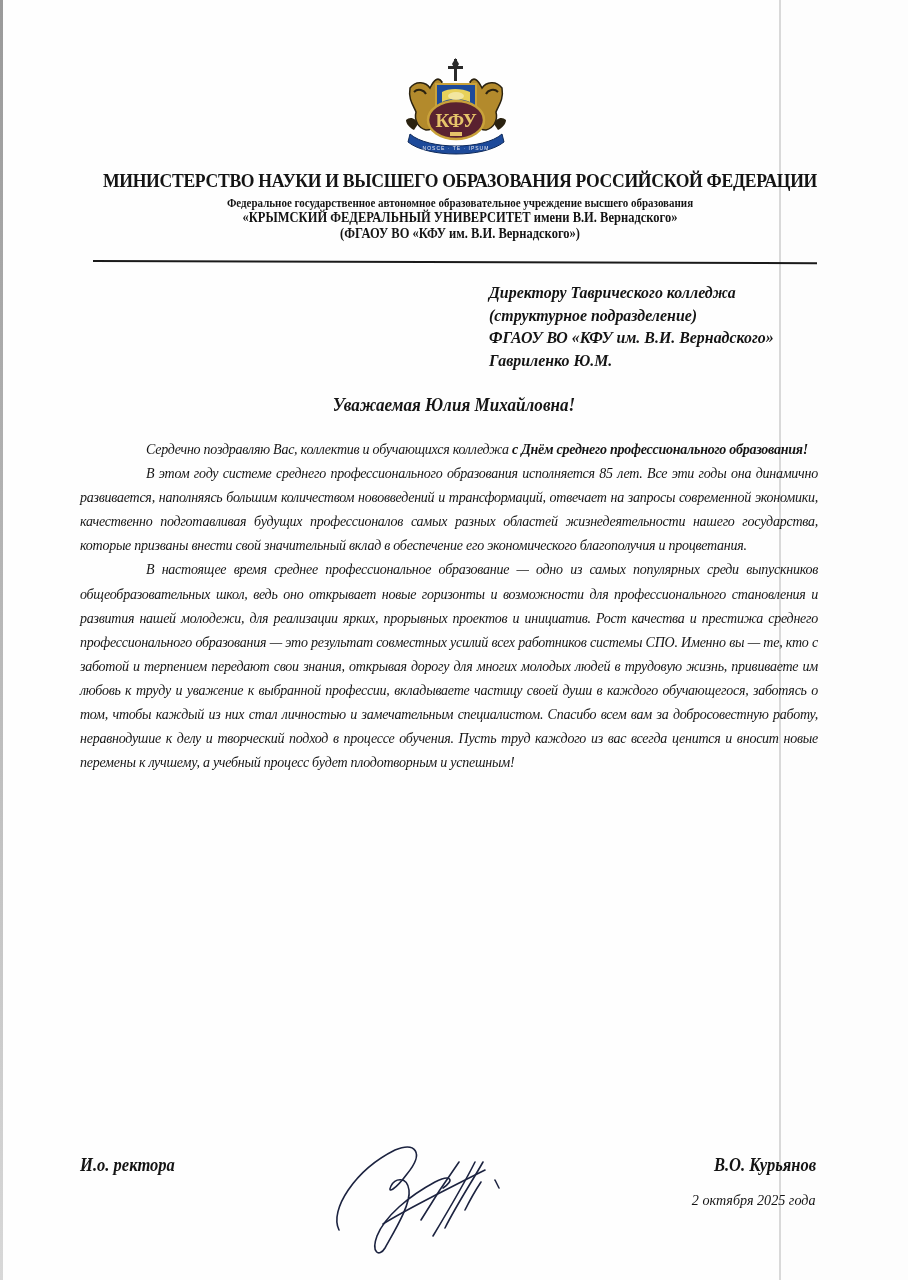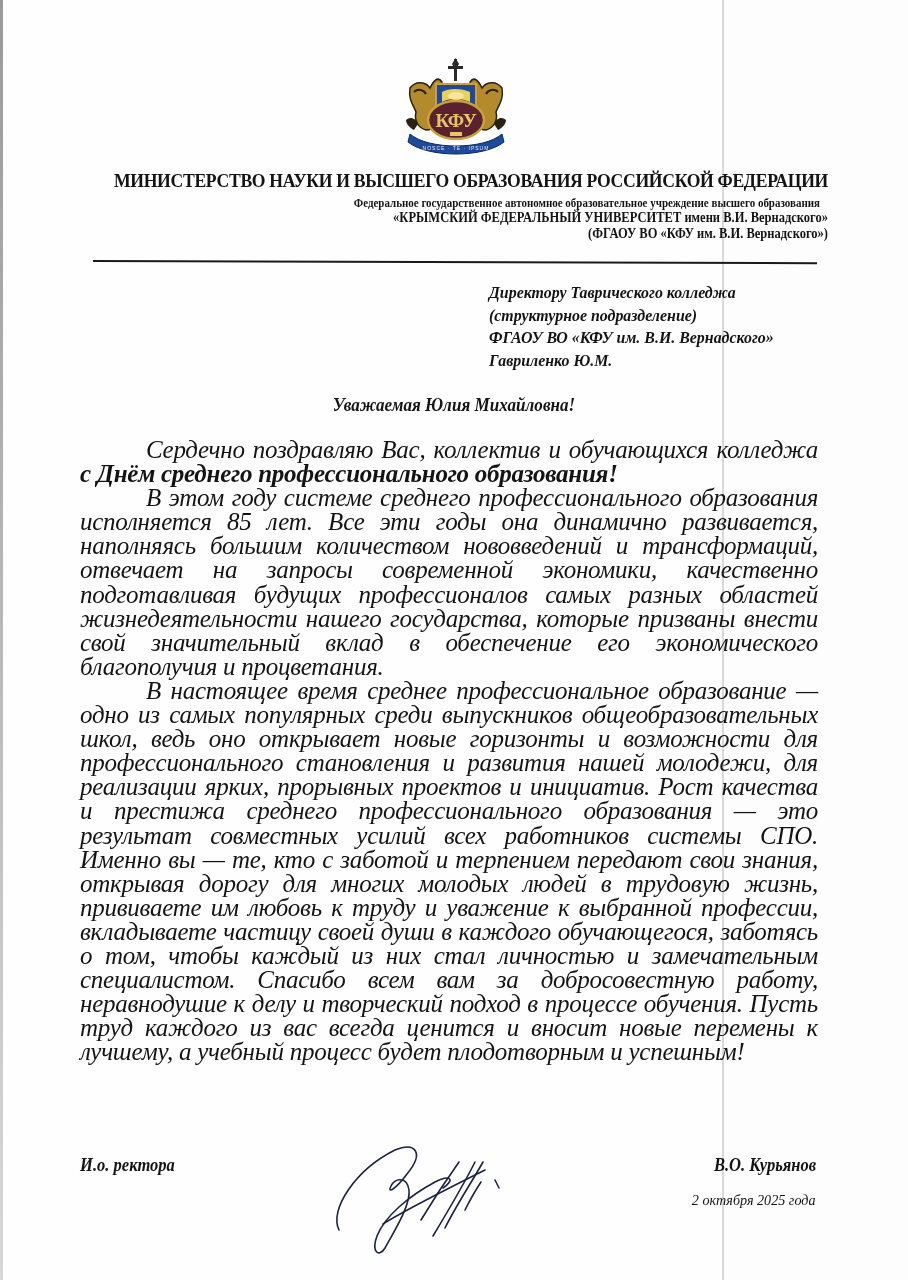--- a/index.html
+++ b/index.html
@@ -1,36 +1,36 @@
 <!DOCTYPE html>
 <html><head>
 <meta charset="utf-8">
 <style>
   * { box-sizing: border-box; margin: 0; padding: 0; }
   html, body { width: 908px; height: 1280px; background: #fdfdfd; overflow: hidden; }
   body { position: relative; font-family: "Liberation Serif", serif; color: #141414; }
-  .page { position: absolute; left: 0; top: 0; width: 724px; height: 1280px; background: #fefefe; }
+  .page { position: absolute; left: 0; top: 0; width: 781px; height: 1280px; background: #fefefe; }
   .edge-left { position: absolute; left: 0; top: 0; width: 3px; height: 1280px; background: linear-gradient(#9a9a9a, #d8d8d8); }
   .edge-right { position: absolute; right: 0; top: 0; width: 2px; height: 1280px; background: #d9d9d9; }
 
   .logo { position: absolute; left: 404px; top: 58px; width: 104px; height: 100px; }
 
-  .header { position: absolute; left: 60px; top: 168px; width: 800px; text-align: right; font-family: "Liberation Serif", serif; font-weight: bold; }
+  .header { position: absolute; left: 60px; top: 168px; width: 800px; text-align: center; font-family: "Liberation Serif", serif; font-weight: bold; }
   .ministry { font-size: 19.2px; letter-spacing: -0.35px; transform: scaleX(0.92); transform-origin: center; white-space: nowrap; line-height: 26px; }
   .fed { font-size: 12.2px; line-height: 14px; transform: scaleX(0.9); white-space: nowrap; margin-top: 2px; }
   .univ { font-size: 13.6px; line-height: 16px; transform: scaleX(0.92); white-space: nowrap; }
   .abbr { font-size: 13.6px; line-height: 16px; transform: scaleX(0.92); white-space: nowrap; }
 
   .rule { position: absolute; left: 93px; top: 260px; width: 724px; height: 2px; background: #1a1a1a; transform: rotate(0.17deg); transform-origin: left; }
 
   .addressee { position: absolute; left: 489px; top: 282px; font-family: "Liberation Serif", serif; font-style: italic; font-weight: bold; font-size: 16.4px; line-height: 22.5px; white-space: nowrap; transform: scaleX(0.97); transform-origin: left; }
 
   .salutation { position: absolute; left: 0; width: 908px; top: 394px; text-align: center; font-style: italic; font-weight: bold; font-size: 19px; transform: scaleX(0.9); }
 
-  .body { position: absolute; left: 80px; top: 438px; width: 738px; font-family: "Liberation Serif", serif; font-style: italic; font-size: 25px; line-height: 24.1px; text-align: justify; }
+  .body { position: absolute; left: 80px; top: 438px; width: 738px; font-family: "Liberation Serif", serif; font-style: italic; font-size: 14px; line-height: 24.1px; text-align: justify; }
   .body p { text-indent: 66px; text-align: justify; text-align-last: left; letter-spacing: -0.25px; word-spacing: 0px; }
   .body .strong { font-weight: bold; }
 
   .sign-row { position: absolute; left: 0; top: 1150px; width: 908px; height: 120px; }
   .sign-title { position: absolute; left: 80px; top: 5px; font-style: italic; font-weight: bold; font-size: 18px; transform: scaleX(0.92); transform-origin: left; }
   .sign-name { position: absolute; right: 92px; top: 5px; font-style: italic; font-weight: bold; font-size: 18px; transform: scaleX(0.92); transform-origin: right; white-space: nowrap; }
   .sign-date { position: absolute; right: 92px; top: 41px; font-style: italic; font-size: 15.4px; transform: scaleX(0.92); transform-origin: right; white-space: nowrap; }
   .signature { position: absolute; left: 325px; top: -10px; width: 210px; height: 120px; }
 </style>
 </head>

